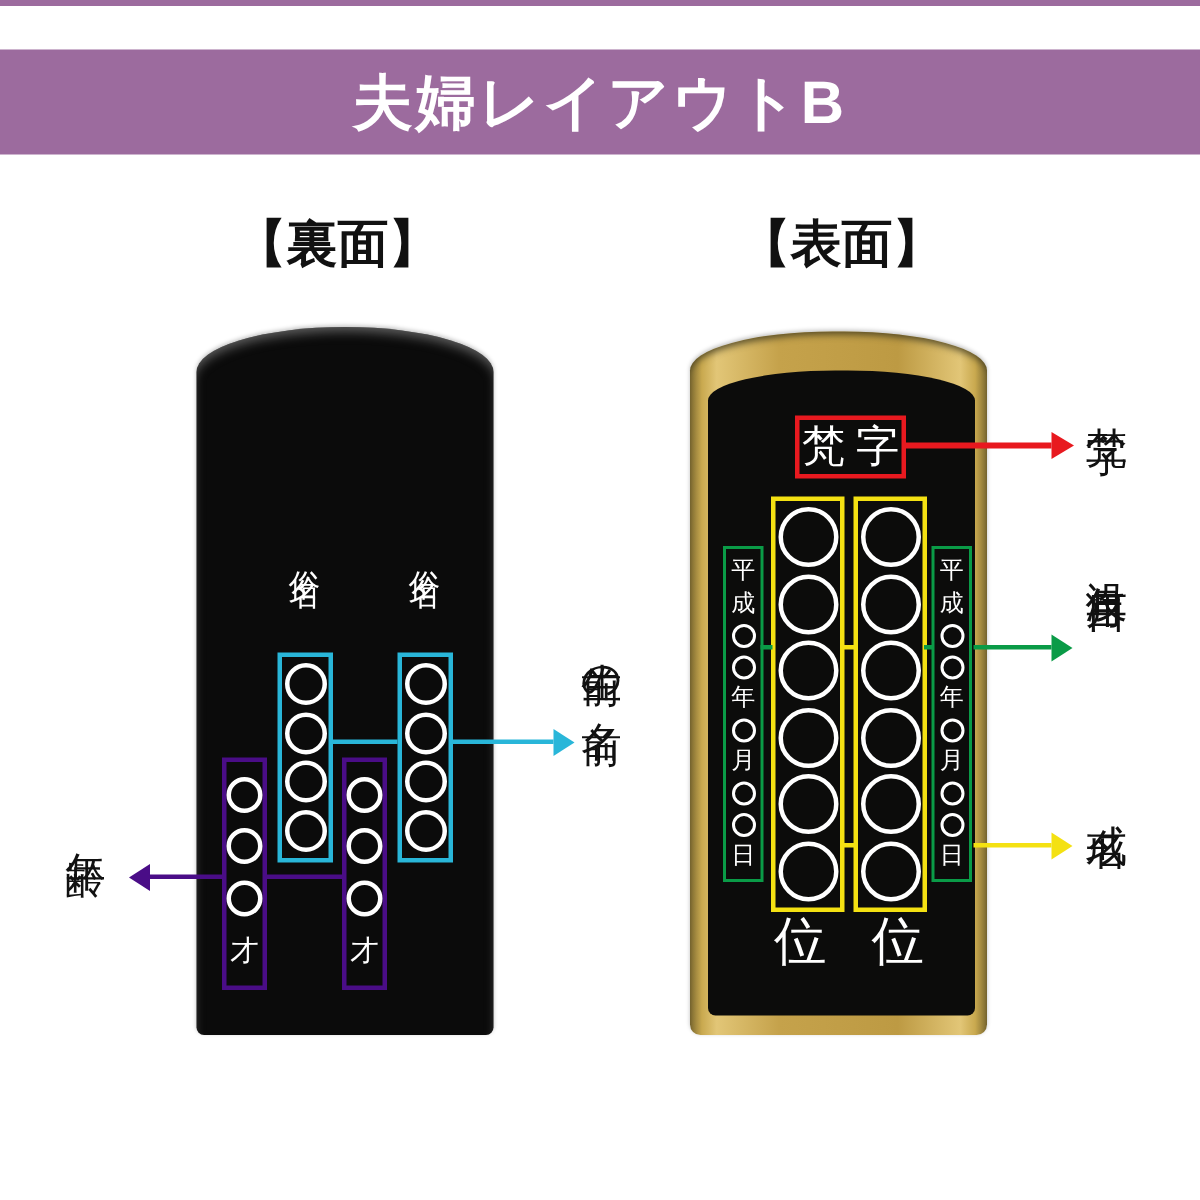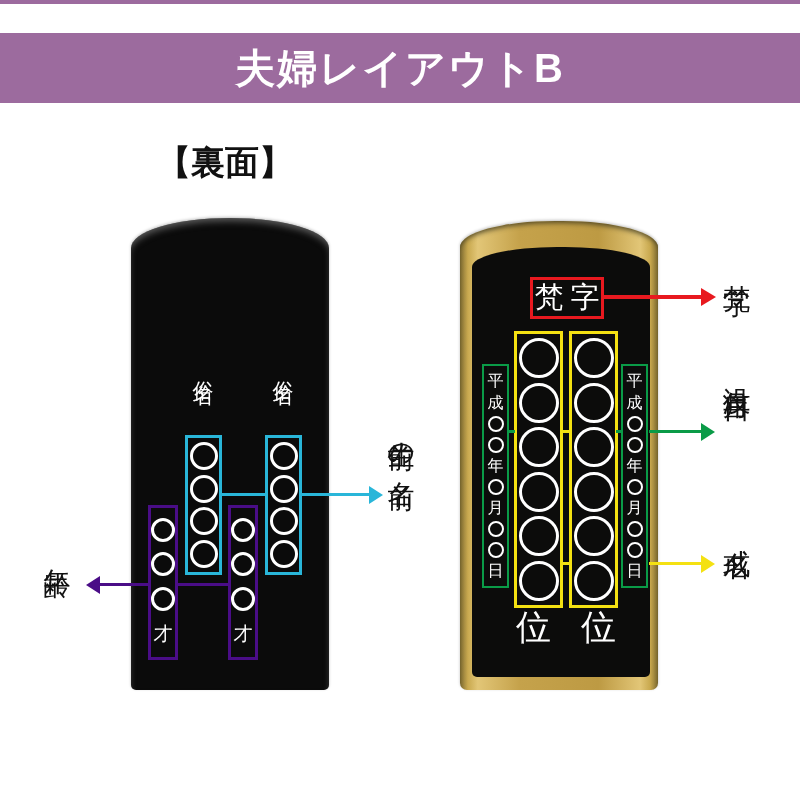--- a/index.html
+++ b/index.html
@@ -81,20 +81,21 @@
 <body>
 
 <div class="canvas">
 
   <div class="abs topline"></div>
   <div class="abs banner">
     <span class="banner-title">夫婦レイアウトB</span>
   </div>
 
   <div class="abs sec-head back">【裏面】</div>
+  <div class="abs sec-head front">【表面】</div>
 
   <div class="abs tablet-back"></div>
   <div class="abs vtext white zokumei z1">俗名</div>
   <div class="abs vtext white zokumei z2">俗名</div>
 
   <div class="abs obox cyan-box b1">
       <div class="ring"></div>
       <div class="ring"></div>
       <div class="ring"></div>
       <div class="ring"></div>

